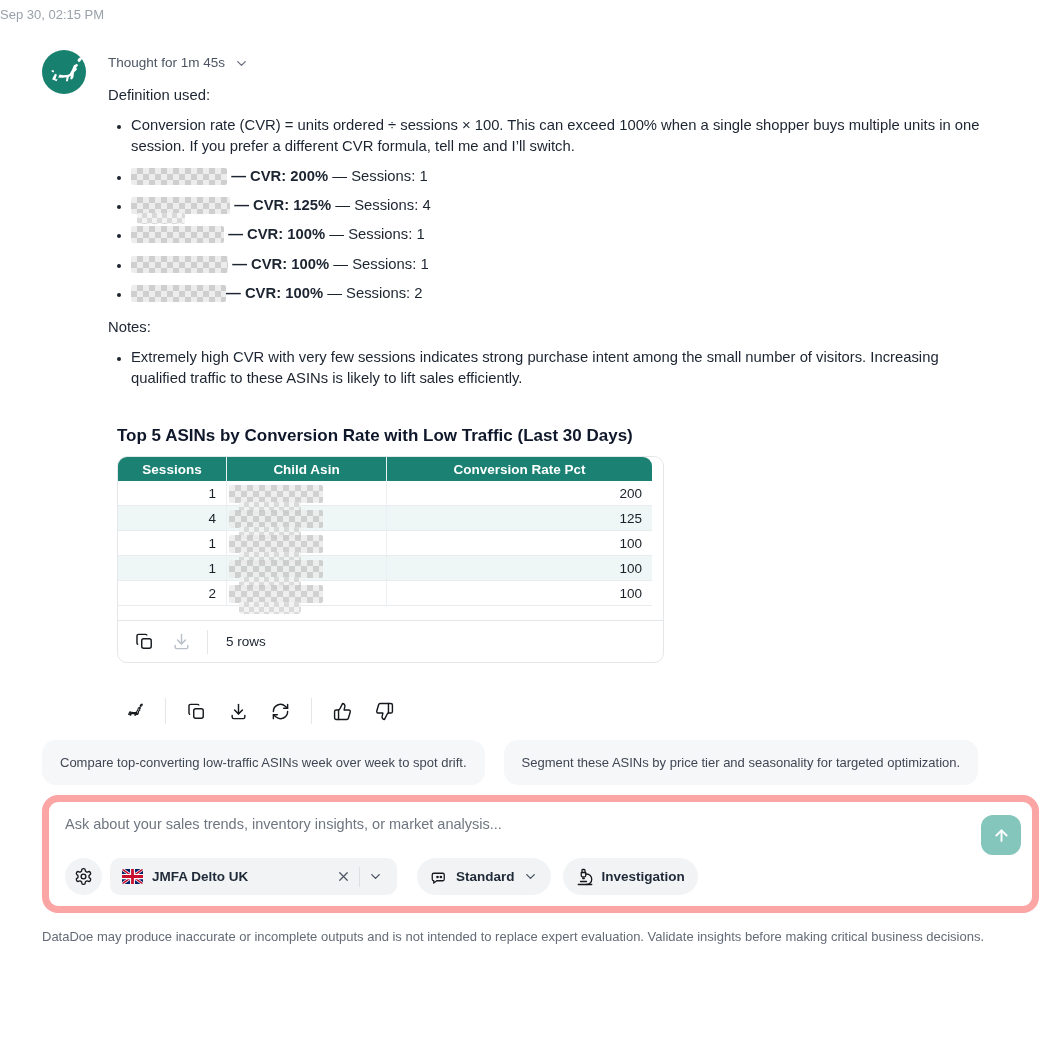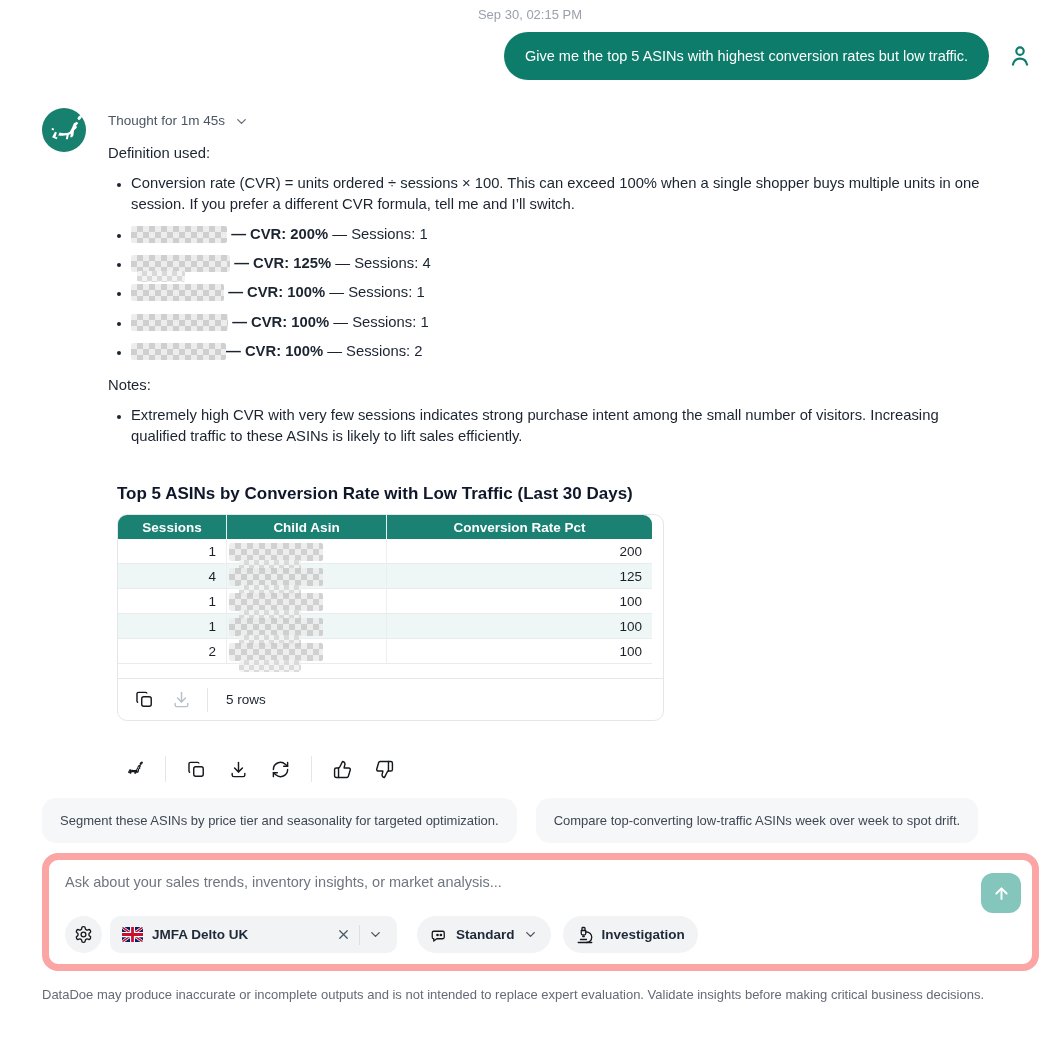--- a/index.html
+++ b/index.html
@@ -1,20 +1,20 @@
 <!DOCTYPE html>
 <html><head>
 <meta charset="utf-8">
 <style>
   * { margin:0; padding:0; box-sizing:border-box; }
   html,body { background:#ffffff; }
   body { font-family:"Liberation Sans", sans-serif; color:#1b2430; }
   .page { width:1060px; height:1038px; position:relative; background:#fff; overflow:hidden; }
 
-  .timestamp-row { text-align:center; padding-top:7px; font-size:13px; color:#9aa1ab; }
+  .timestamp-row { padding-top:7px; font-size:13px; color:#9aa1ab; }
 
   .user-row { display:flex; justify-content:flex-end; align-items:center; gap:18px; padding:10px 27px 0 0; }
   .bubble { background:#0e7c6b; color:#fff; font-size:14.5px; line-height:18px; padding:15px 21px; border-radius:26px; }
   .user-avatar { width:26px; height:26px; }
 
   .assistant { display:flex; gap:22px; padding:28px 0 0 42px; }
   .avatar { width:44px; height:44px; flex:0 0 44px; }
   .content { width:874px; }
 
   .thought { display:flex; align-items:center; gap:9px; color:#4b5563; font-size:13.5px; padding-top:4px; cursor:pointer; width:fit-content; }
@@ -87,29 +87,20 @@
 
   .disclaimer { margin:16px 0 0 42px; font-size:13px; color:#646b76; }
 </style>
 </head>
 <body>
 
 <div class="page">
 
   <div class="timestamp-row">Sep 30, 02:15 PM</div>
 
-  <div class="user-row">
-    <div class="bubble">Give me the top 5 ASINs with highest conversion rates but low traffic.</div>
-    <span class="user-avatar">
-      <svg viewBox="0 0 24 24" width="26" height="26" fill="none" stroke="#0e7c6b" stroke-width="2" stroke-linecap="round">
-        <circle cx="12" cy="7.5" r="3.4"></circle>
-          <path d="M5.5 20c.7-3.6 3.1-5.6 6.5-5.6s5.8 2 6.5 5.6"></path>
-      </svg>
-    </span>
-  </div>
 
   <div class="assistant">
     <span class="avatar">
       <svg viewBox="0 0 48 48" width="44" height="44">
         <circle cx="24" cy="24" r="24" fill="#17806F"></circle>
         <g fill="#ffffff">
           <path d="M11 32 l3.2-6.2 2 .8 -1.6 5.4 h2.4 l2.2-5.2 c3.6 1.1 8 .9 11-.6 l2.6-4.6 2-5 3.4-1.6 1.2 1.8 -2 2 .6 2.8 -3 2.8 -.8 5.6 -1.4 2 h-2 l.6-4 -2.2 1.4 -1 4.6 h-2.2 l.8-4.2 c-3 .7-6.4.6-9-.1 l-1.8 4.3 z"></path>
           <path d="M38.6 11.2 c1.4-2.6 3.6-3.8 5.4-3.6 -.2 2.4-1.9 4.8-4 5.8 z"></path>
           <path d="M12.5 24.5 l-2.2-1 .6-1.6 2.4.6 z"></path>
         </g>
@@ -256,22 +247,22 @@
     </button>
     <button class="icon-btn">
       <svg viewBox="0 0 24 24" width="19" height="19" fill="none" stroke="#15181c" stroke-width="1.8" stroke-linecap="round" stroke-linejoin="round">
           <path d="M17 14V2"></path>
           <path d="M9 18.12 10 14H4.17a2 2 0 0 1-1.92-2.56l2.33-8A2 2 0 0 1 6.5 2H20a2 2 0 0 1 2 2v8a2 2 0 0 1-2 2h-2.76a2 2 0 0 0-1.79 1.11L12 22a3.13 3.13 0 0 1-3-3.88Z"></path>
         </svg>
     </button>
   </div>
 
   <div class="chips-row">
+    <button class="chip">Compare top-converting low-traffic ASINs week over week to spot drift.</button>
     <button class="chip">Segment these ASINs by price tier and seasonality for targeted optimization.</button>
-    <button class="chip">Compare top-converting low-traffic ASINs week over week to spot drift.</button>
   </div>
 
   <div class="composer">
     <textarea placeholder="Ask about your sales trends, inventory insights, or market analysis..." style=""></textarea>
     <button class="send-btn">
       <svg viewBox="0 0 24 24" width="19" height="19" fill="none" stroke="#ffffff" stroke-width="2.4" stroke-linecap="round" stroke-linejoin="round">
           <path d="M12 19V6"></path>
           <path d="m5.5 12 6.5-6.5L18.5 12"></path>
         </svg>
     </button>

